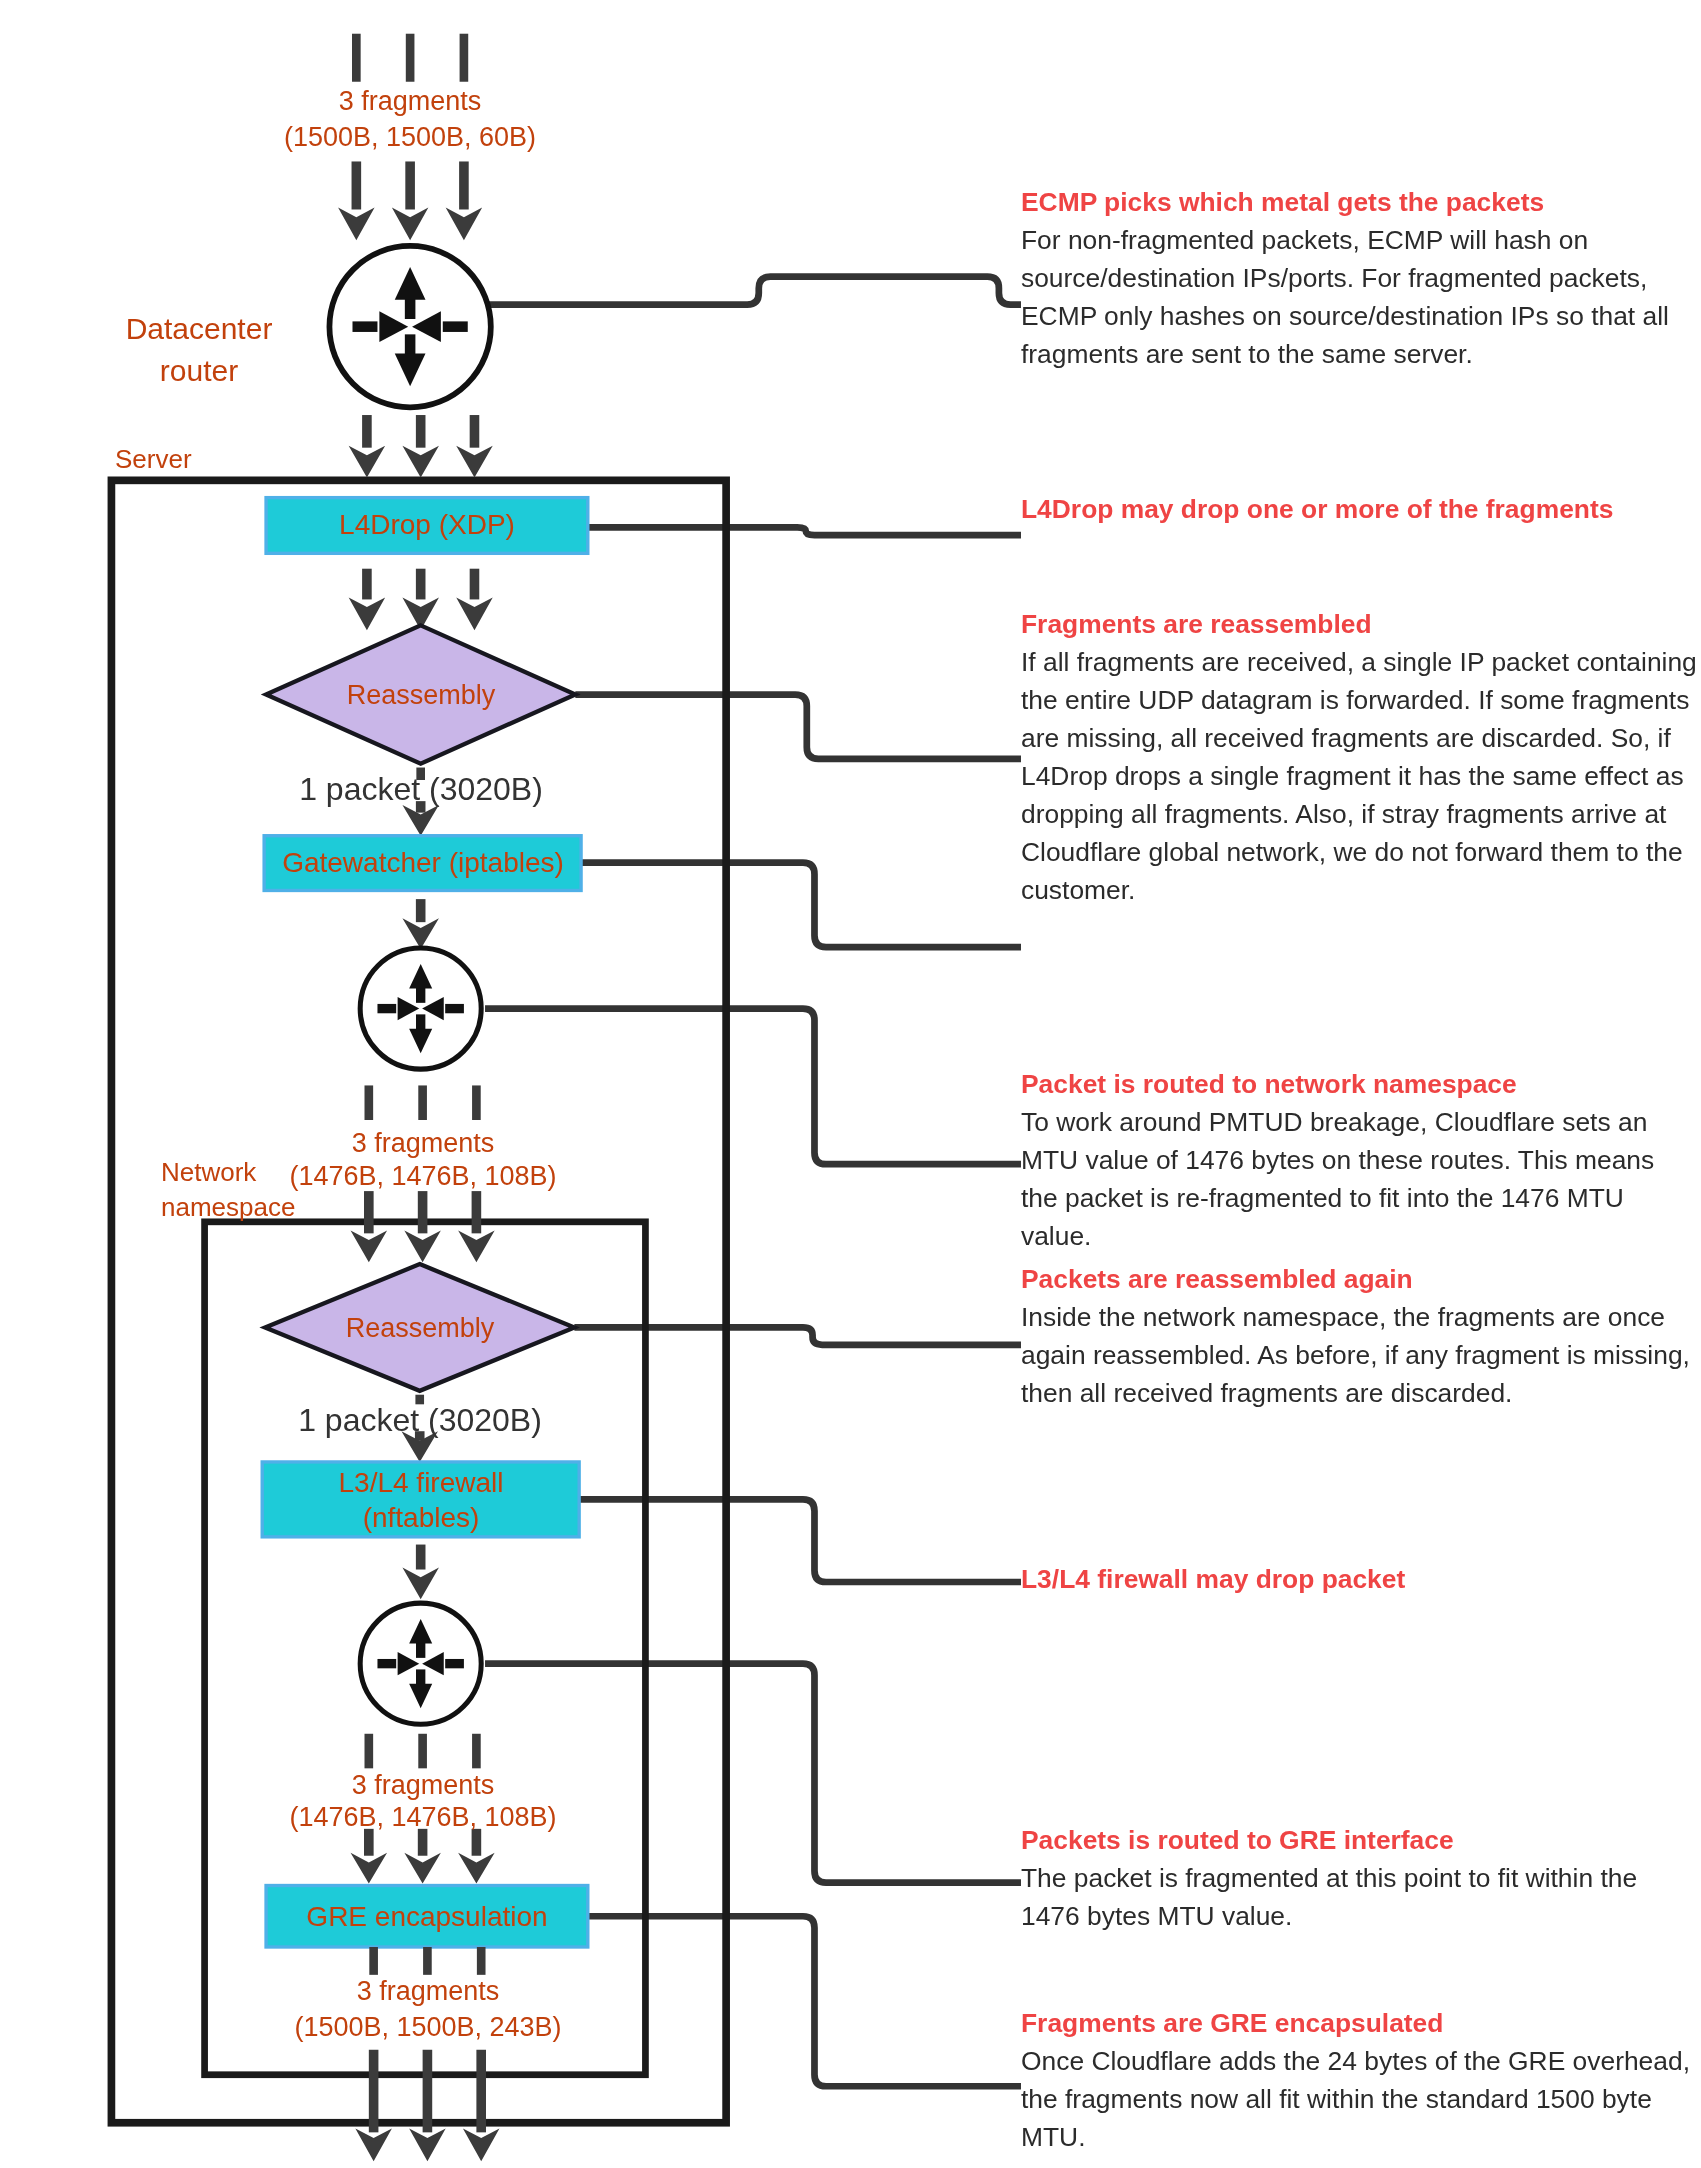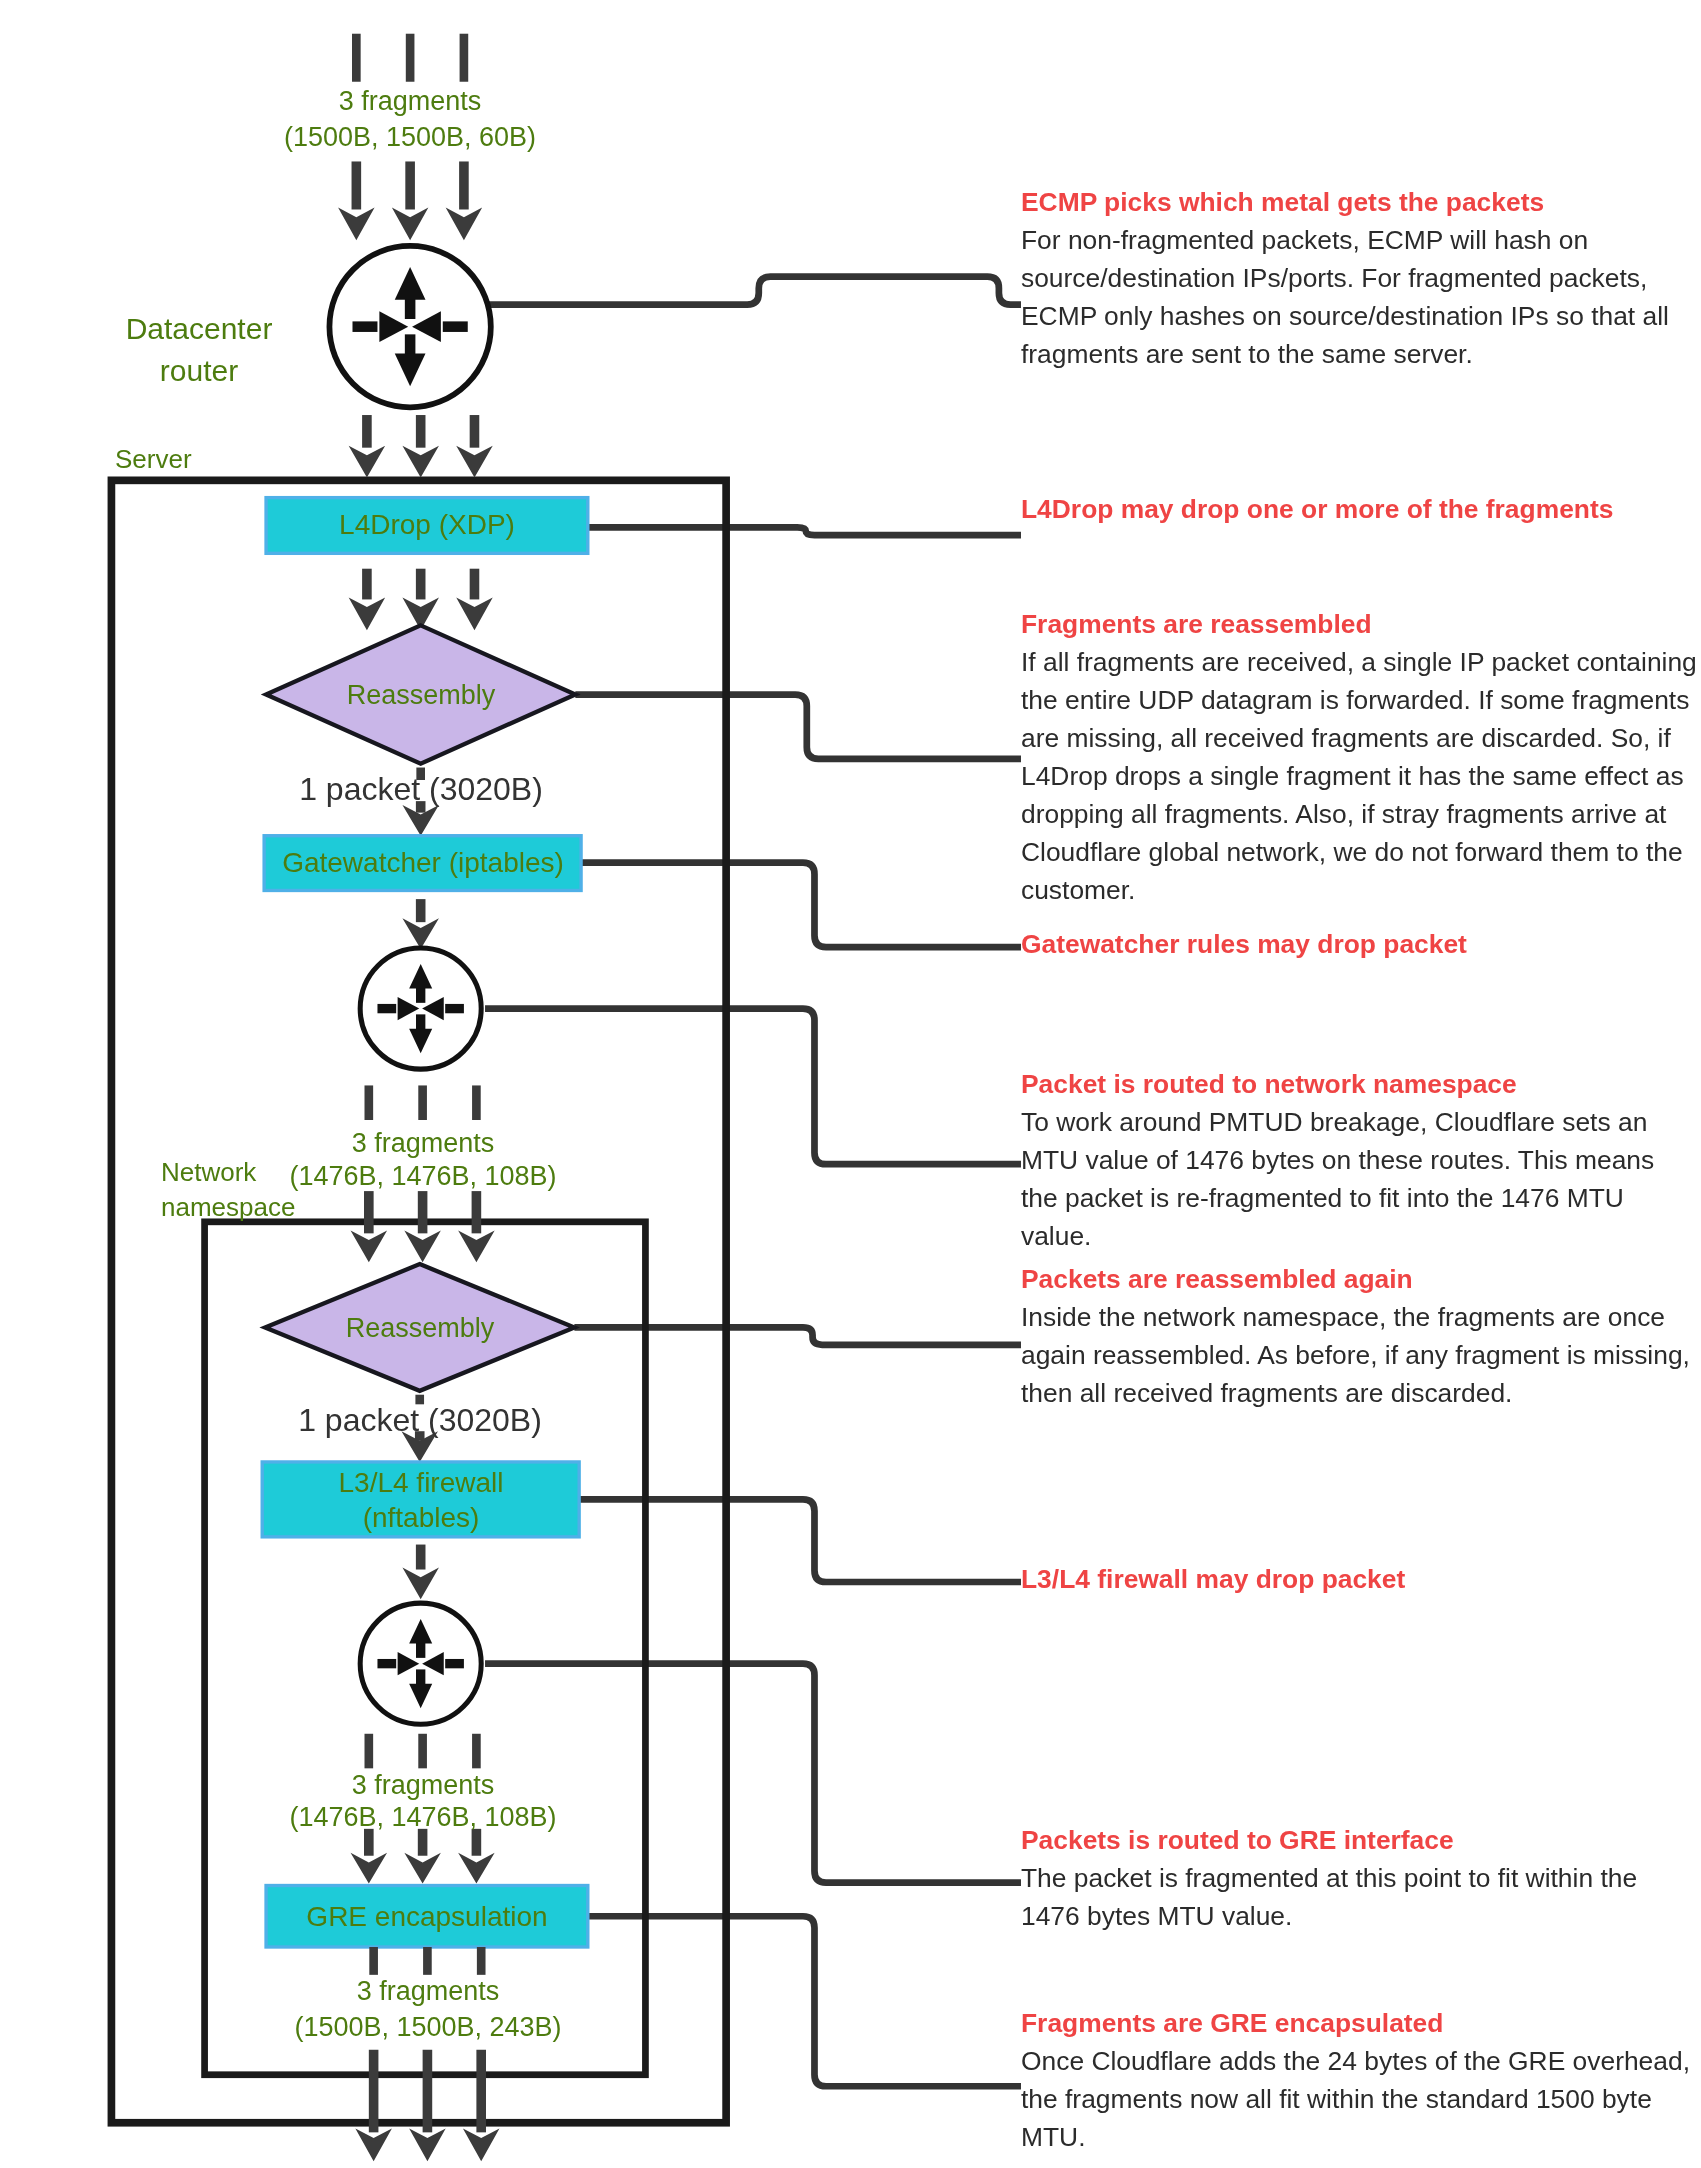--- a/index.html
+++ b/index.html
@@ -3,21 +3,21 @@
 <meta charset="utf-8">
 <style>
   html,body{margin:0;padding:0;}
   body{
     width:1701px;height:2168px;position:relative;background:#ffffff;
     font-family:"Liberation Sans","DejaVu Sans",sans-serif;color:#222;
   }
   #stage{position:absolute;inset:0;width:1701px;height:2168px;}
   svg{position:absolute;left:0;top:0;}
   .dlabel{position:absolute;transform:translate(-50%,-50%);text-align:center;
-    white-space:nowrap;color:#4d7c0f;}
+    white-space:nowrap;color:#c2410c;}
   .dlabel.wrap{white-space:normal;}
   .tl{transform:none;text-align:left;}
   .annotation{position:absolute;left:1021px;width:677px;
     font-size:26.4px;line-height:38px;color:#2b2b2b;}
   .annotation h3{margin:0;font-size:26.4px;line-height:38px;font-weight:bold;color:#ef4444;}
   .annotation p{margin:0;}
 </style>
 </head>
 <body>
 
@@ -258,23 +258,20 @@
 
 <div class="annotation" style="top:490px;">
   <h3>L4Drop may drop one or more of the fragments</h3>
 </div>
 
 <div class="annotation" style="top:605px;">
   <h3>Fragments are reassembled</h3>
   <p>If all fragments are received, a single IP packet containing the entire UDP datagram is forwarded. If some fragments are missing, all received fragments are discarded. So, if L4Drop drops a single fragment it has the same effect as dropping all fragments. Also, if stray fragments arrive at Cloudflare global network, we do not forward them to the customer.</p>
 </div>
 
-<div class="annotation" style="top:925px;">
-  <h3>Gatewatcher rules may drop packet</h3>
-</div>
 
 <div class="annotation" style="top:1065px;">
   <h3>Packet is routed to network namespace</h3>
   <p>To work around PMTUD breakage, Cloudflare sets an MTU value of 1476 bytes on these routes. This means the packet is re-fragmented to fit into the 1476 MTU value.</p>
 </div>
 
 <div class="annotation" style="top:1260px;">
   <h3>Packets are reassembled again</h3>
   <p>Inside the network namespace, the fragments are once again reassembled. As before, if any fragment is missing, then all received fragments are discarded.</p>
 </div>

